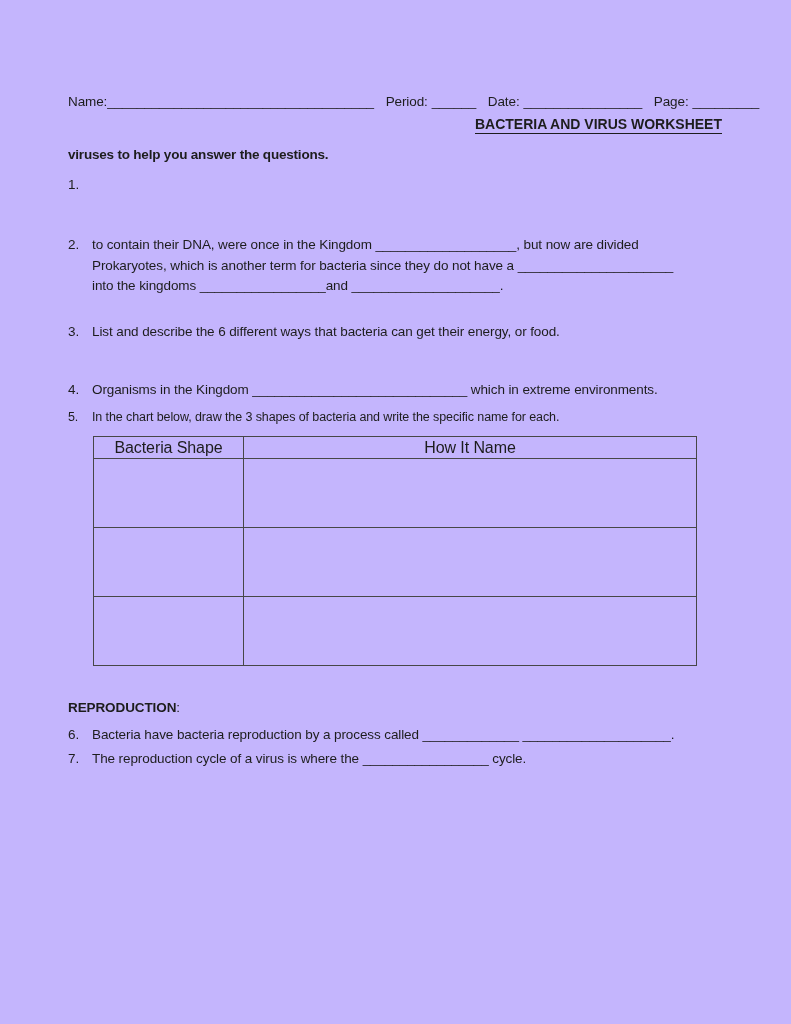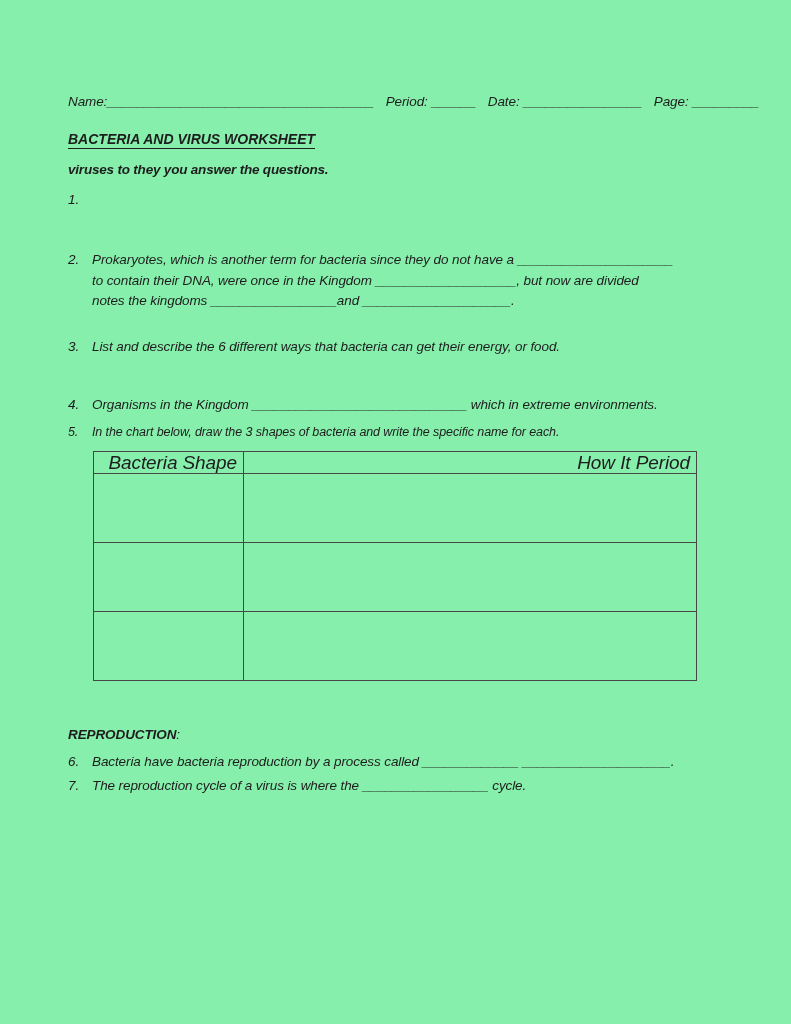--- a/index.html
+++ b/index.html
@@ -4,46 +4,45 @@
 <style>
   html, body {
     margin: 0;
     padding: 0;
     background: #ffffff;
   }
   .page {
     position: relative;
     width: 791px;
     height: 1024px;
-    background: #86efac;
+    background: #c4b5fd;
     overflow: hidden;
     box-sizing: border-box;
     padding: 92px 69px 0 68px;
     font-family: "Liberation Sans", sans-serif;
     font-size: 13.5px;
     color: #1d1d1d;
     letter-spacing: -0.1px;
-    font-style: italic;
   }
 
   
   .header-line {
     white-space: nowrap;
     line-height: 20px;
     height: 20px;
   }
   .header-line .lbl { display: inline-block; }
   .header-line .gap-sm { margin-right: 4px; }
   .header-line .gap-md { margin-right: 8px; }
   .blank { color: #1d1d1d; }
 
   
   .title-row {
-    text-align: left;
-    margin-top: 17px;
+    text-align: right;
+    margin-top: 2px;
     height: 20px;
     line-height: 20px;
   }
   .title-row .title-text {
     font-weight: bold;
     font-size: 14px;
     letter-spacing: 0px;
     border-bottom: 1.6px solid #1d1d1d;
     padding-bottom: 1px;
   }
@@ -82,31 +81,31 @@
     margin-left: 25px;
     width: 604px;
     border-collapse: collapse;
     table-layout: fixed;
   }
   .shape-table th, .shape-table td {
     border: 1px solid #474747;
     padding: 1px 6px;
     vertical-align: top;
     font-weight: normal;
-    text-align: right;
-    font-size: 19px;
+    text-align: center;
+    font-size: 16px;
     color: #1d1d1d;
   }
   .shape-table col.c1 { width: 150px; }
   .shape-table .hdr-row th { height: 19px; line-height: 19px; }
   .shape-table .body-row td { height: 66px; }
 
   
   .section-heading {
-    margin-top: 44px;
+    margin-top: 32px;
     line-height: 20.5px;
   }
   .section-heading .bold { font-weight: bold; }
 </style>
 </head>
 <body>
 
 <div class="page">
 
   <div class="header-line">
@@ -114,35 +113,35 @@
     <span class="lbl gap-sm">Period:</span><span class="blank gap-md">______</span>
     <span class="lbl gap-sm">Date:</span><span class="blank gap-md">________________</span>
     <span class="lbl gap-sm">Page:</span><span class="blank">_________</span>
   </div>
 
   <div class="title-row">
     <span class="title-text">BACTERIA AND VIRUS WORKSHEET</span>
   </div>
 
   <div class="directions">
-    <div>viruses to they you answer the questions.</div>
+    <div>viruses to help you answer the questions.</div>
   </div>
 
   <div class="question q1">
     <div class="q-num">1.</div>
     <div class="q-text">
     </div>
   </div>
 
   <div class="question q2">
     <div class="q-num">2.</div>
     <div class="q-text">
+      <div>to contain their DNA, were once in the Kingdom ___________________, but now are divided</div>
       <div>Prokaryotes, which is another term for bacteria since they do not have a _____________________</div>
-      <div>to contain their DNA, were once in the Kingdom ___________________, but now are divided</div>
-      <div>notes the kingdoms _________________and ____________________.</div>
+      <div>into the kingdoms _________________and ____________________.</div>
     </div>
   </div>
 
   <div class="question q3">
     <div class="q-num">3.</div>
     <div class="q-text">
       <div>List and describe the 6 different ways that bacteria can get their energy, or food.</div>
     </div>
   </div>
 
@@ -161,21 +160,21 @@
   </div>
 
   <table class="shape-table">
     <colgroup>
         <col class="c1">
         <col class="c2">
       </colgroup>
     <tbody>
         <tr class="hdr-row">
       <th>Bacteria Shape</th>
-      <th>How It Period</th>
+      <th>How It Name</th>
     </tr>
     <tr class="body-row">
       <td></td>
       <td></td>
     </tr>
     <tr class="body-row">
       <td></td>
       <td></td>
     </tr>
     <tr class="body-row">

